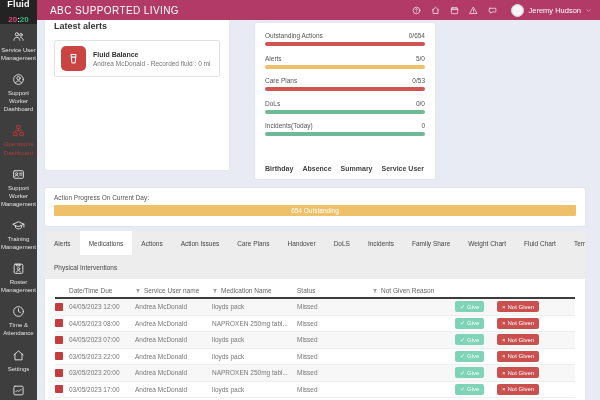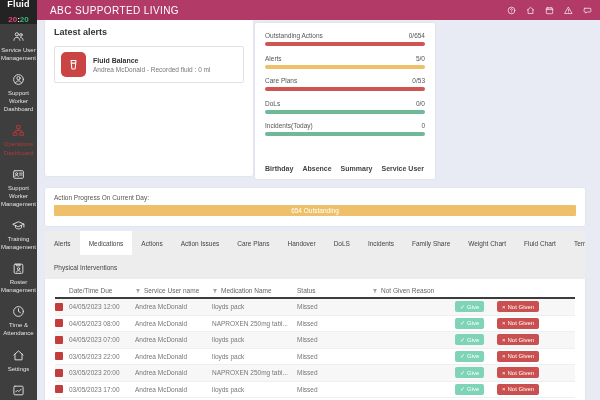--- a/index.html
+++ b/index.html
@@ -33,21 +33,21 @@
   .userbox{display:flex;align-items:center;gap:4px;margin-left:4px;cursor:pointer;}
   .avatar{width:13px;height:13px;border-radius:50%;background:#f0f0f2;border:1px solid #d8d8de;
           color:#9aa0ae;display:flex;align-items:center;justify-content:center;}
   .avatar .icn{width:9px;height:9px;}
   .username{color:#fff;font-size:7.5px;}
   .userbox .chev{width:7px;height:7px;color:#f4cadb;}
 
   
   .card{position:absolute;background:#fff;border-radius:2px;box-shadow:0 0 2px rgba(0,0,0,.08);}
 
-  .alerts-card{left:45px;top:19px;width:208px;height:157px;padding:8px 9px;}
+  .alerts-card{left:45px;top:13px;width:184px;height:157px;padding:8px 9px;}
   .alerts-title{font-size:9px;font-weight:bold;color:#333;}
   .alert-item{margin-top:9px;border:1px solid #e2e2e2;border-radius:2px;display:flex;gap:7px;
               padding:5px 6px;align-items:center;cursor:pointer;}
   .alert-badge{width:25px;height:25px;border-radius:5px;background:#cb4444;flex:0 0 auto;
                display:flex;align-items:center;justify-content:center;color:#fff;}
   .alert-badge .icn{width:13px;height:13px;}
   .alert-texts{min-width:0;}
   .alert-title{font-size:7px;font-weight:bold;color:#333;}
   .alert-desc{font-size:6.5px;color:#777;margin-top:2px;}
 
@@ -224,20 +224,37 @@
               <path d="M12 9.5V14"></path>
               <circle cx="12" cy="17" r=".9" fill="currentColor" stroke="none"></circle>
             </svg>
           </span>
           <span class="icn">
             <svg viewBox="0 0 24 24" fill="none" stroke="currentColor" stroke-width="1.8" stroke-linecap="round" stroke-linejoin="round">
               <path d="M5 6h14a2 2 0 012 2v6a2 2 0 01-2 2h-8l-4 3v-3H5a2 2 0 01-2-2V8a2 2 0 012-2z"></path>
             </svg>
           </span>
         </span>
+      <span class="userbox">
+        <span class="avatar">
+            <span class="icn">
+              <svg viewBox="0 0 24 24" fill="none" stroke="currentColor" stroke-width="1.8" stroke-linecap="round" stroke-linejoin="round">
+                <circle cx="12" cy="12" r="9"></circle>
+                <circle cx="12" cy="9.5" r="3"></circle>
+                <path d="M6.5 18.5c1.2-2.8 3.3-4 5.5-4s4.3 1.2 5.5 4"></path>
+              </svg>
+            </span>
+          </span>
+        <span class="username">Jeremy Hudson</span>
+        <span class="icn chev">
+            <svg viewBox="0 0 24 24" fill="none" stroke="currentColor" stroke-width="1.8" stroke-linecap="round" stroke-linejoin="round">
+              <path d="M6 9l6 6 6-6"></path>
+            </svg>
+          </span>
+      </span>
     </div>
   </header>
 
   <section class="card alerts-card">
     <div class="alerts-title">Latest alerts</div>
     <div class="alert-item">
       <span class="alert-badge">
           <span class="icn">
             <svg viewBox="0 0 24 24" fill="none" stroke="currentColor" stroke-width="2" stroke-linecap="round" stroke-linejoin="round">
               <path d="M7.5 4.5h9L15.2 19a1.5 1.5 0 01-1.5 1.3h-3.4A1.5 1.5 0 018.8 19z"></path>

